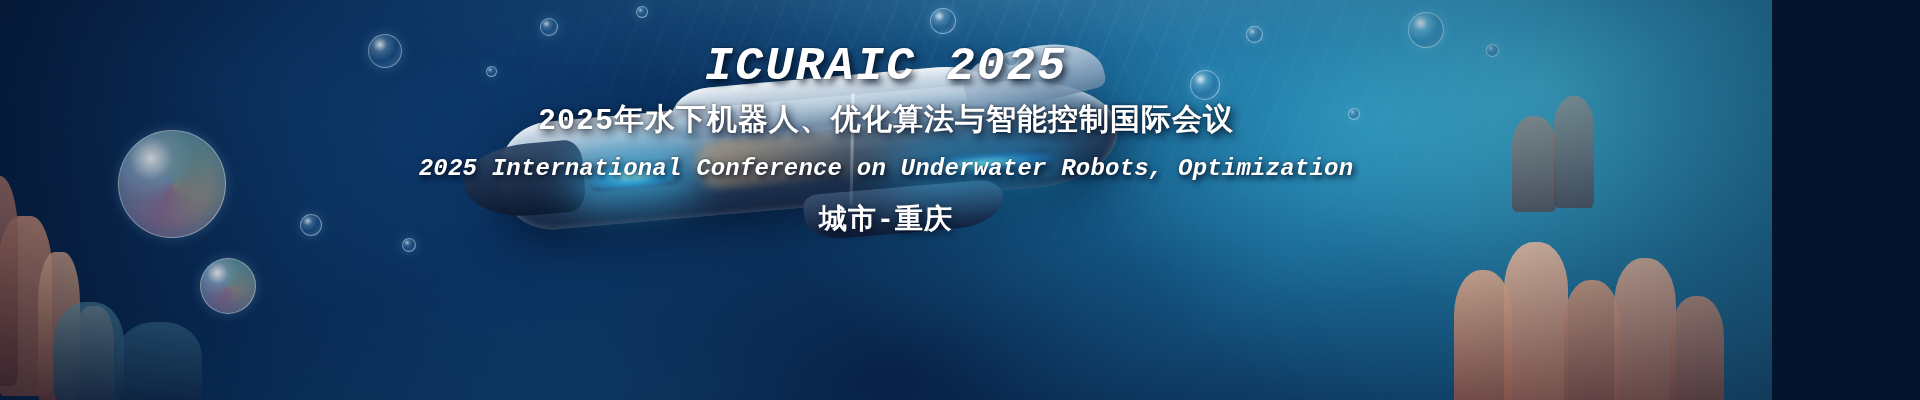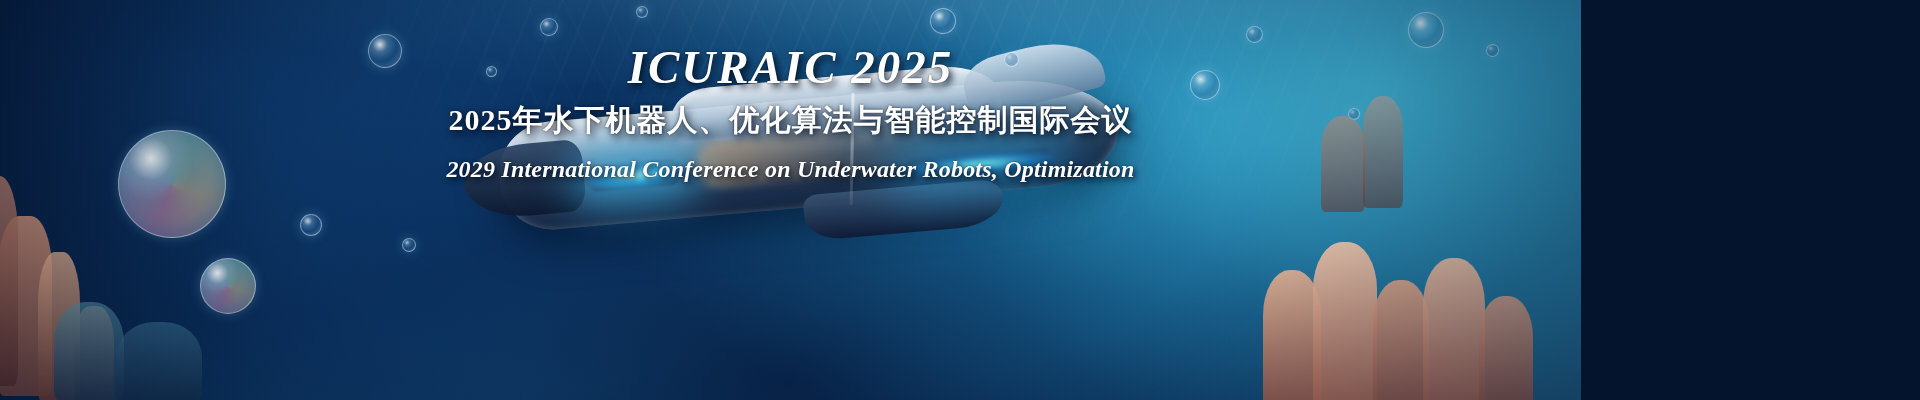--- a/index.html
+++ b/index.html
@@ -1,20 +1,20 @@
 <!DOCTYPE html>
 <html><head>
 <meta charset="utf-8">
 <style>
   * { margin:0; padding:0; box-sizing:border-box; }
   html,body { width:1920px; height:400px; overflow:hidden; background:#04142c; }
 
   .banner{
-    position:relative; width:1581px; height:400px; overflow:hidden;
-    font-family:Liberation Serif, serif;
+    position:relative; width:1772px; height:400px; overflow:hidden;
+    font-family:Liberation Mono, monospace;
   }
 
   
   .bg-base{
     position:absolute; inset:0;
     background:
       radial-gradient(ellipse 900px 520px at 78% 28%, rgba(60,190,225,0.55) 0%, rgba(30,140,190,0.28) 38%, rgba(10,60,110,0.0) 72%),
       radial-gradient(ellipse 760px 430px at 12% 20%, rgba(22,86,152,0.55) 0%, rgba(10,45,95,0.25) 55%, rgba(6,25,60,0) 80%),
       radial-gradient(ellipse 1200px 700px at 50% 95%, rgba(6,26,62,0.9) 0%, rgba(6,26,62,0.25) 60%, rgba(6,26,62,0) 85%),
       linear-gradient(160deg, #0b3566 0%, #0d3f72 22%, #11548f 44%, #1b6ea3 62%, #14507f 78%, #0a2a55 100%);
@@ -227,18 +227,19 @@
     <div class="coral-branch" style="position:absolute; left:52px; top:0;   width:40px; height:112px;background:linear-gradient(180deg, rgba(226,168,140,0.5), rgba(100,58,54,0.6)); border-radius:46% 46% 10% 10%/28% 28% 8% 8%;"></div>
   </div>
 
   <div class="bg-vignette"></div>
 
   <div class="content">
     <div class="main-title">ICURAIC 2025</div>
 
     <div class="cn-title">2025年水下机器人、优化算法与智能控制国际会议</div>
 
-    <div class="en-sub l1">2029 International Conference on Underwater Robots, Optimization</div>
-
-
+    <div class="en-sub l1">2025 International Conference on Underwater Robots, Optimization</div>
+
+
+    <div class="city">城市-重庆</div>
   </div>
 
 </div>
 
 </body></html>

